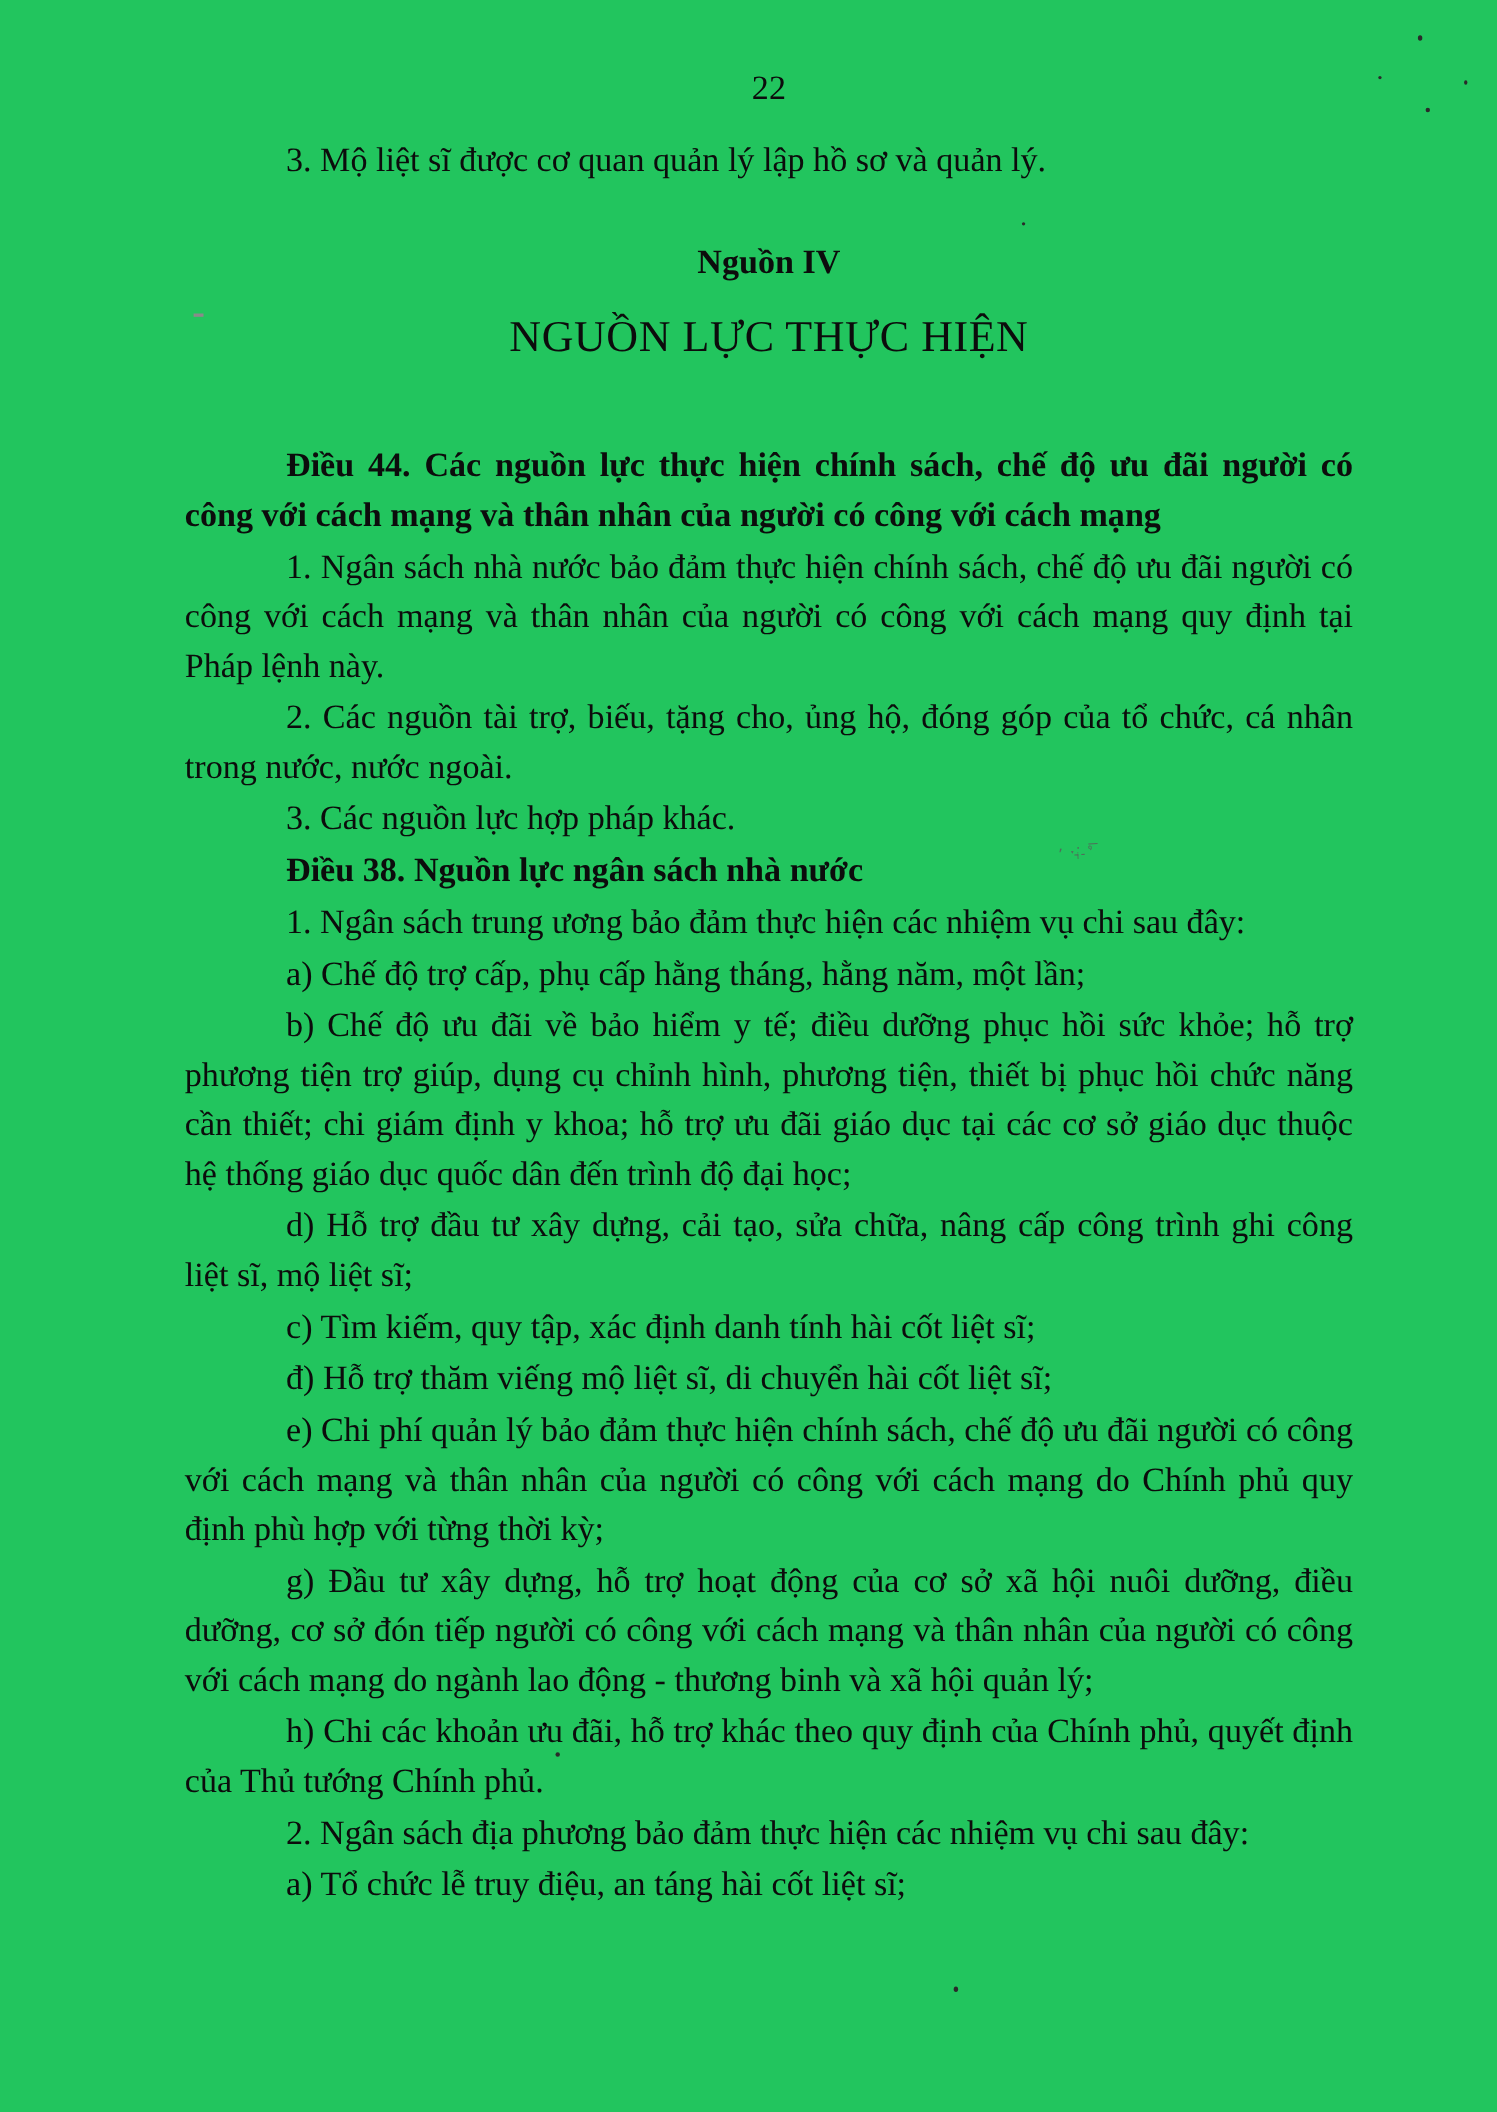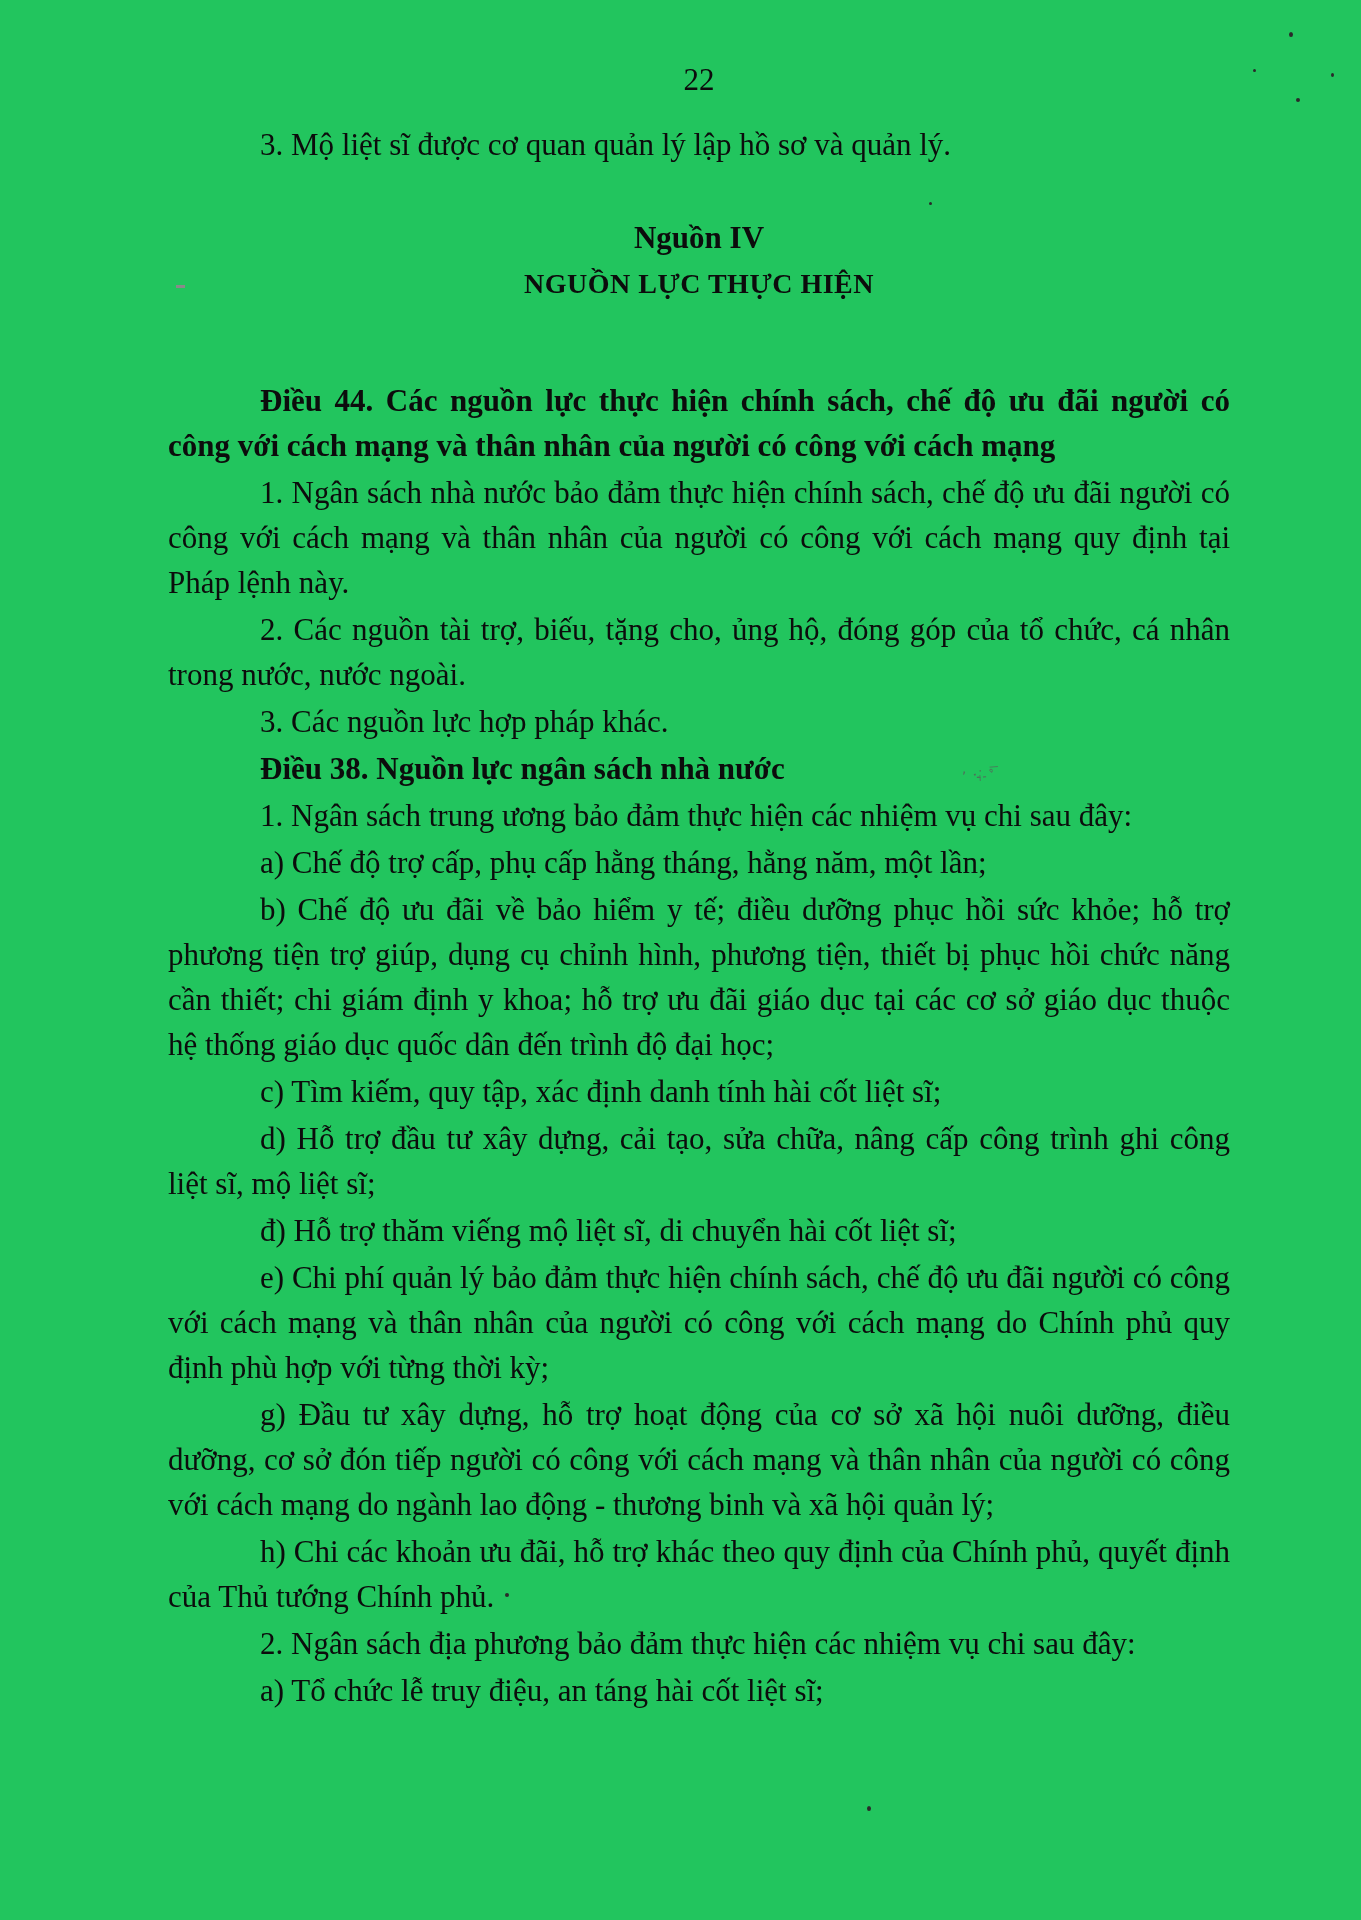--- a/index.html
+++ b/index.html
@@ -38,27 +38,27 @@
   .bold { font-weight: bold; }
   .chapter-label {
     font-size: 31px;
     line-height: 45px;
     font-weight: bold;
     text-align: center;
     text-indent: 0;
     margin: 48px 0 0 0;
   }
   .chapter-title {
-    font-size: 28px;
+    font-size: 40px;
     line-height: 45px;
-    font-weight: bold;
+    font-weight: normal;
     text-align: center;
     text-indent: 0;
     letter-spacing: 0.5px;
-    margin: 1px 0 0 0;
+    margin: 23px 0 0 0;
   }
   .article-44 { margin-top: 72px; }
   
   .speck {
     position: absolute;
     background: #2a2a2a;
     border-radius: 50%;
   }
   .dash {
     position: absolute;
@@ -92,22 +92,22 @@
 
     <p class="para bold article-44">Điều 44. Các nguồn lực thực hiện chính sách, chế độ ưu đãi người có công với cách mạng và thân nhân của người có công với cách mạng</p>
     <p class="para">1. Ngân sách nhà nước bảo đảm thực hiện chính sách, chế độ ưu đãi người có công với cách mạng và thân nhân của người có công với cách mạng quy định tại Pháp lệnh này.</p>
     <p class="para">2. Các nguồn tài trợ, biếu, tặng cho, ủng hộ, đóng góp của tổ chức, cá nhân trong nước, nước ngoài.</p>
     <p class="para">3. Các nguồn lực hợp pháp khác.</p>
 
     <p class="para bold">Điều 38. Nguồn lực ngân sách nhà nước</p>
     <p class="para">1. Ngân sách trung ương bảo đảm thực hiện các nhiệm vụ chi sau đây:</p>
     <p class="para">a) Chế độ trợ cấp, phụ cấp hằng tháng, hằng năm, một lần;</p>
     <p class="para">b) Chế độ ưu đãi về bảo hiểm y tế; điều dưỡng phục hồi sức khỏe; hỗ trợ phương tiện trợ giúp, dụng cụ chỉnh hình, phương tiện, thiết bị phục hồi chức năng cần thiết; chi giám định y khoa; hỗ trợ ưu đãi giáo dục tại các cơ sở giáo dục thuộc hệ thống giáo dục quốc dân đến trình độ đại học;</p>
+    <p class="para">d) Hỗ trợ đầu tư xây dựng, cải tạo, sửa chữa, nâng cấp công trình ghi công liệt sĩ, mộ liệt sĩ;</p>
     <p class="para">c) Tìm kiếm, quy tập, xác định danh tính hài cốt liệt sĩ;</p>
-    <p class="para">d) Hỗ trợ đầu tư xây dựng, cải tạo, sửa chữa, nâng cấp công trình ghi công liệt sĩ, mộ liệt sĩ;</p>
     <p class="para">đ) Hỗ trợ thăm viếng mộ liệt sĩ, di chuyển hài cốt liệt sĩ;</p>
     <p class="para">e) Chi phí quản lý bảo đảm thực hiện chính sách, chế độ ưu đãi người có công với cách mạng và thân nhân của người có công với cách mạng do Chính phủ quy định phù hợp với từng thời kỳ;</p>
     <p class="para">g) Đầu tư xây dựng, hỗ trợ hoạt động của cơ sở xã hội nuôi dưỡng, điều dưỡng, cơ sở đón tiếp người có công với cách mạng và thân nhân của người có công với cách mạng do ngành lao động - thương binh và xã hội quản lý;</p>
     <p class="para">h) Chi các khoản ưu đãi, hỗ trợ khác theo quy định của Chính phủ, quyết định của Thủ tướng Chính phủ.</p>
     <p class="para">2. Ngân sách địa phương bảo đảm thực hiện các nhiệm vụ chi sau đây:</p>
     <p class="para">a) Tổ chức lễ truy điệu, an táng hài cốt liệt sĩ;</p>
 
   </div>
 
   <div class="speck" style="left:1289px; top:32px;  width:4px; height:5px;"></div>

